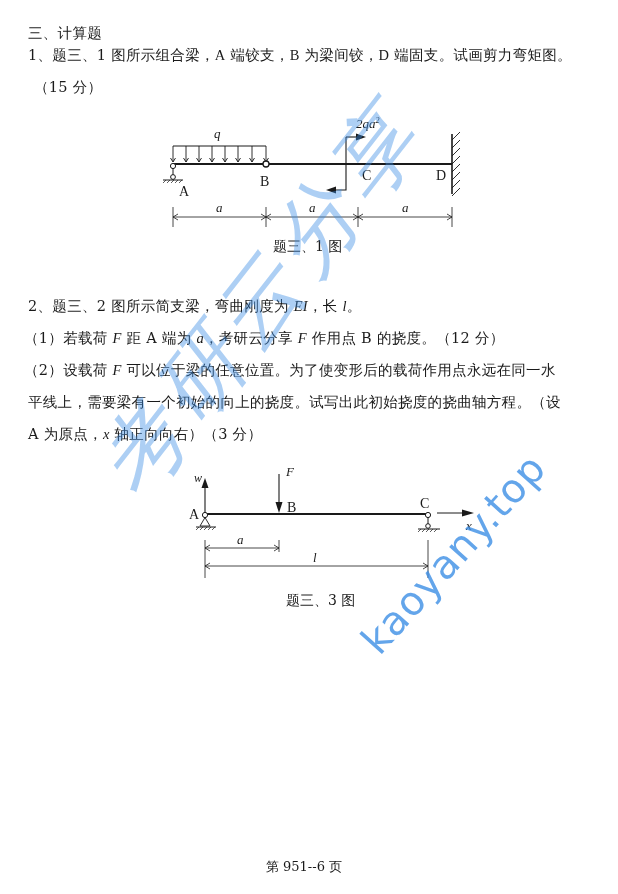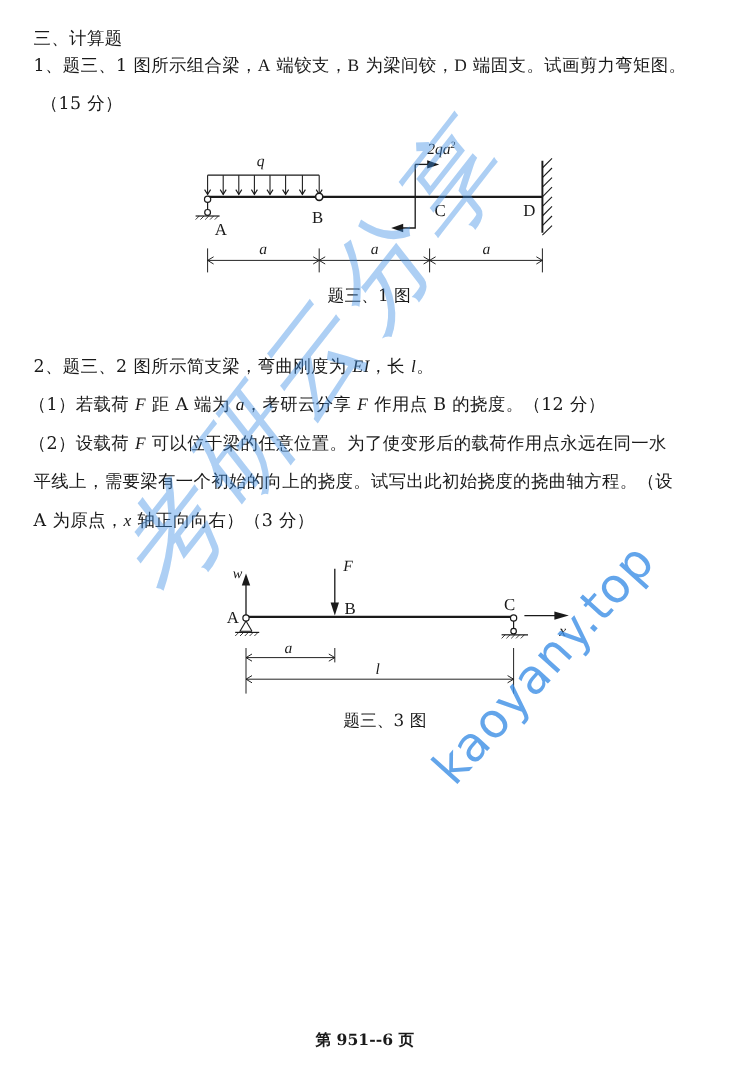--- a/index.html
+++ b/index.html
@@ -8,21 +8,21 @@
     font-family: "DejaVu Serif", "Liberation Serif", serif; color: #1a1a1a;
   }
   .page { position: absolute; inset: 0; }
   .line {
     position: absolute; left: 28px; font-size: 14.5px; white-space: nowrap; line-height: 18px;
     letter-spacing: 0.3px;
   }
   .it { font-style: italic; font-family: Liberation Serif, serif; }
   .rm { font-family: "Liberation Serif", serif; }
   .caption { position: absolute; font-size: 14px; white-space: nowrap; }
-  .footer { position: absolute; left: 0; width: 608px; text-align: center; top: 858px; font-size: 13px; font-weight: bold; }
+  .footer { position: absolute; left: 0; width: 608px; text-align: center; top: 858px; font-size: 13px; }
   svg { position: absolute; left: 0; top: 0; overflow: visible; }
   .svgtxt { font-family: "Liberation Serif", serif; fill: #1a1a1a; }
   .wm { position: absolute; pointer-events: none; }
 </style>
 </head>
 <body>
 
 <div class="page">
 
   <div class="line" style="top:24px;">三、计算题</div>

